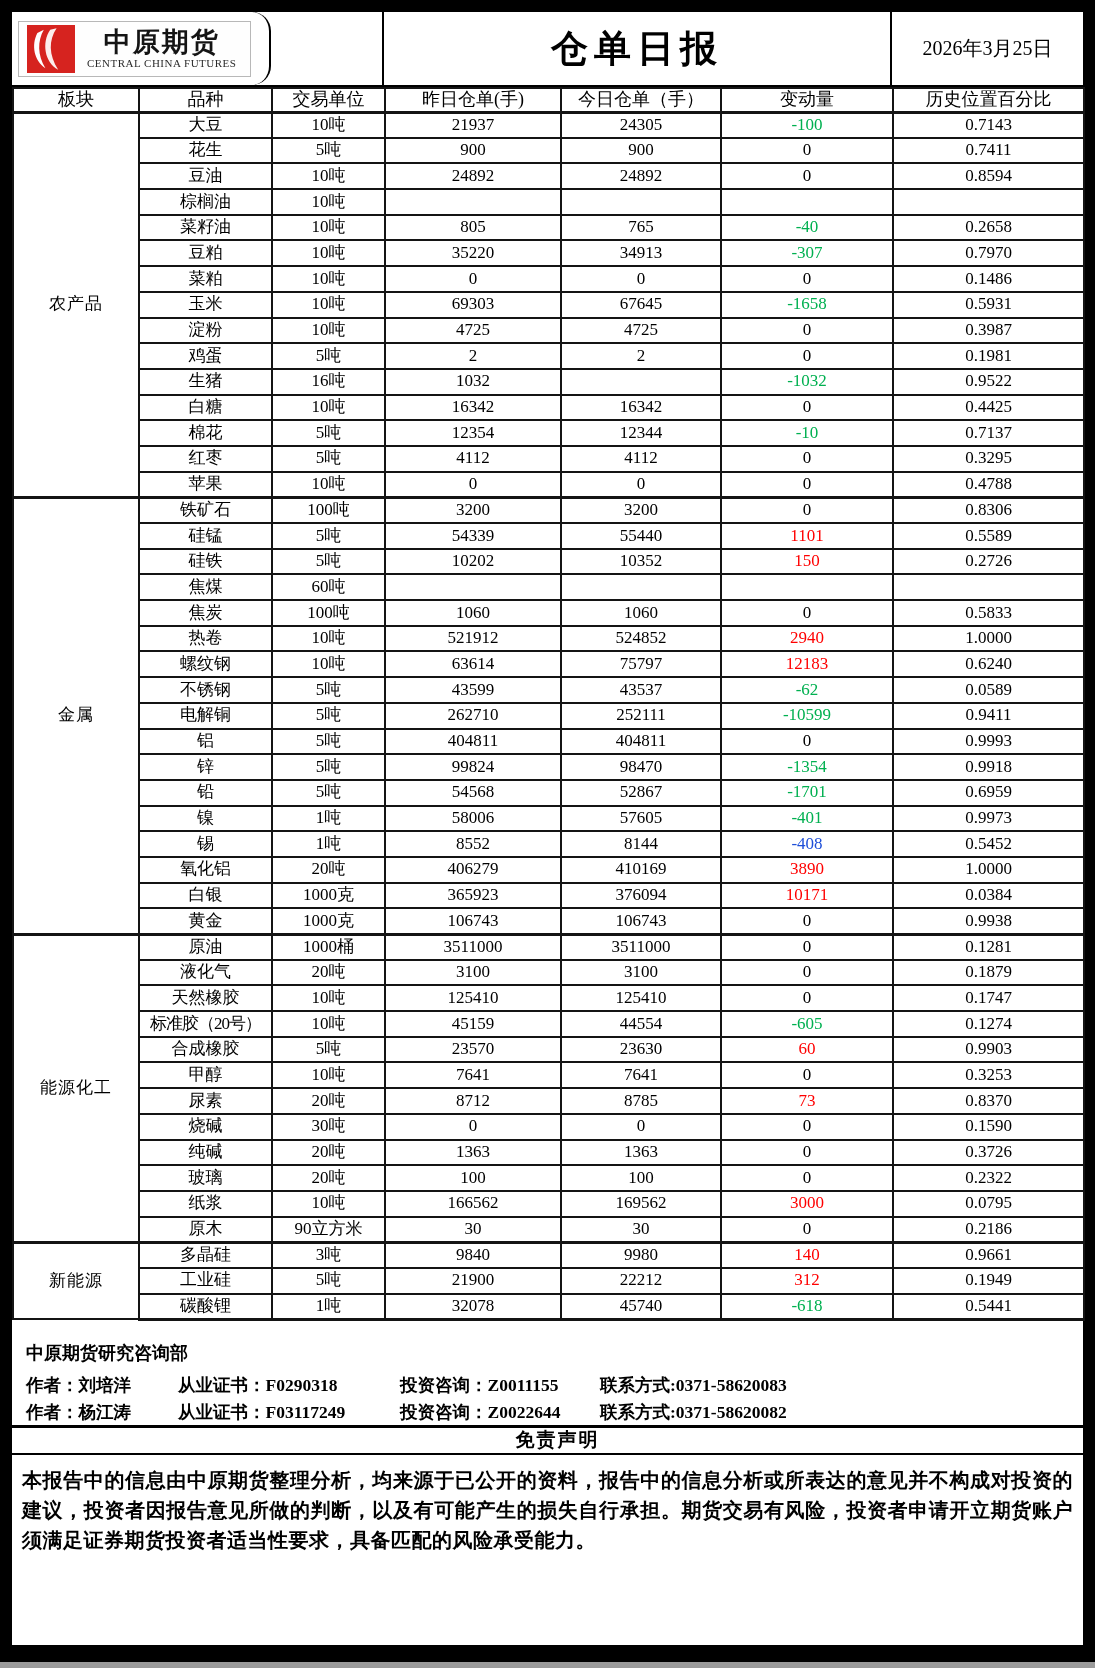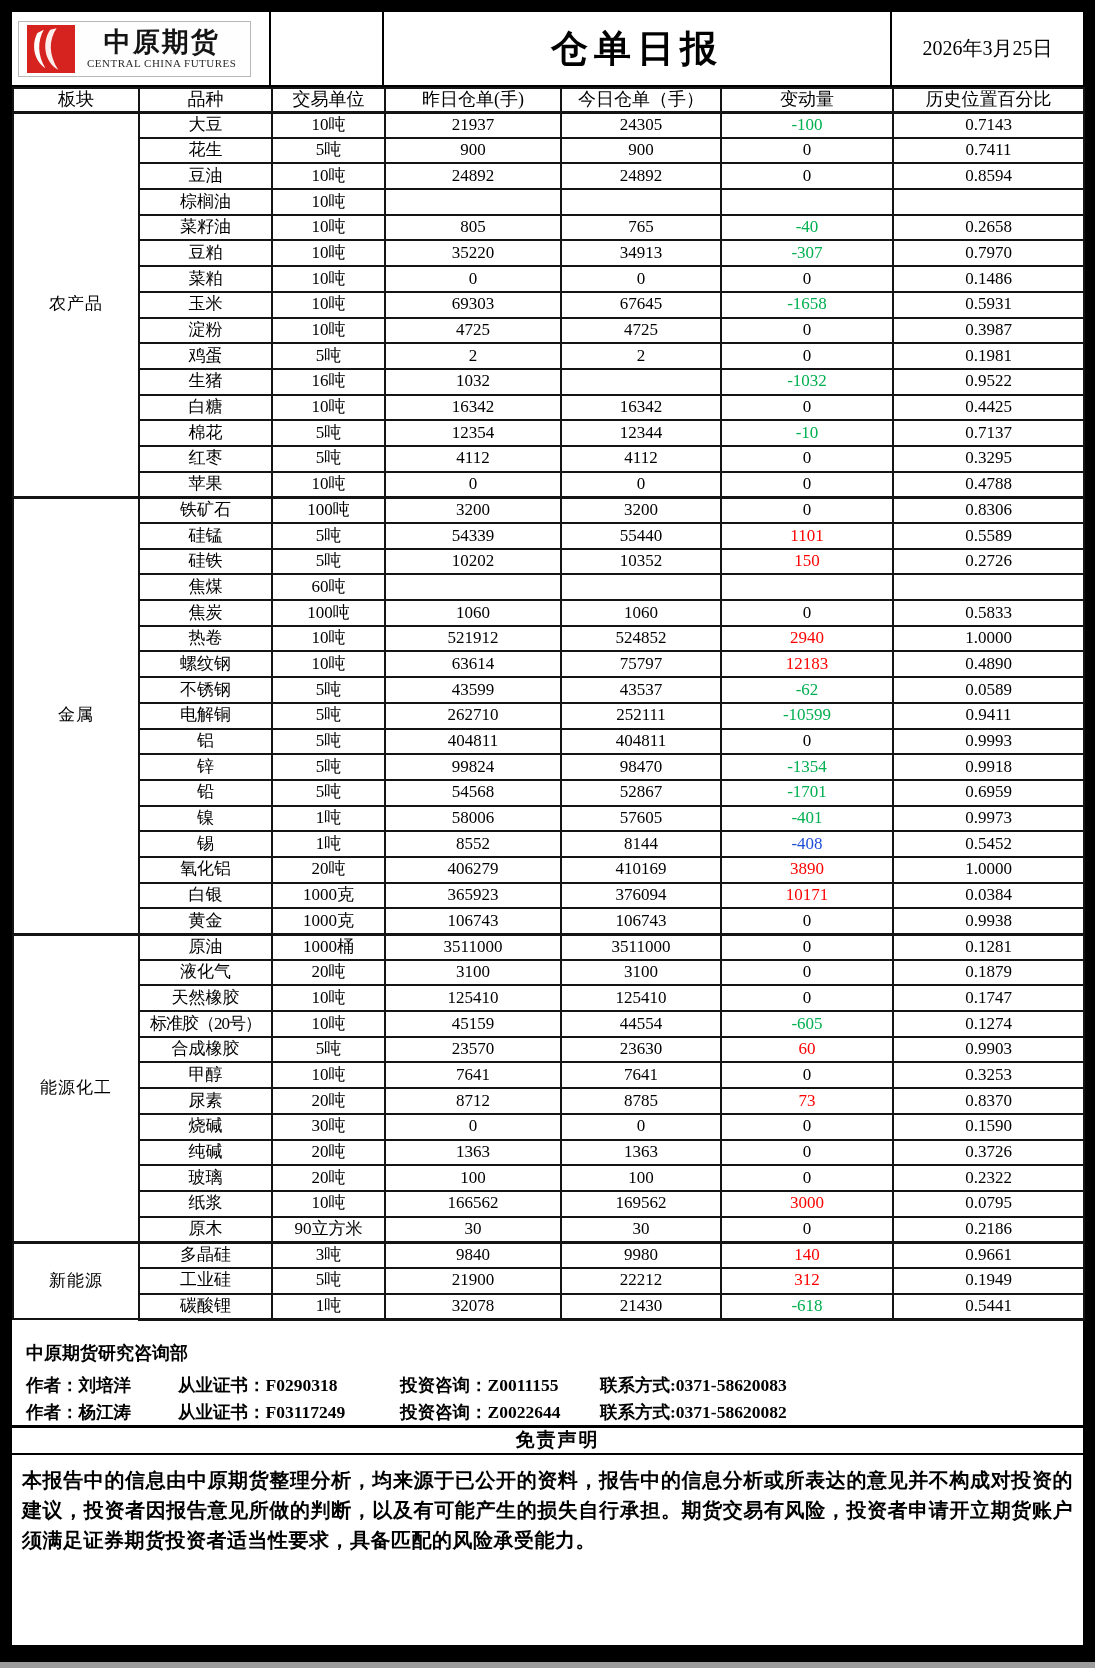--- a/index.html
+++ b/index.html
@@ -15,21 +15,21 @@
     background:#fff; border:2px solid #000; box-sizing:content-box;
     display:flex; flex-direction:column;
   }
   
   .title-row {
     display:grid; grid-template-columns:259px 113px 508px 191px;
     height:73px; border-bottom:2px solid #000; flex:0 0 auto;
   }
   .title-row > div { box-sizing:border-box; border-right:2px solid #000; display:flex; align-items:center; justify-content:center; }
   .title-row > div:last-child { border-right:none; }
-  .logo-cell { justify-content:flex-start !important; padding-left:6px; }
+  .logo-cell { justify-content:flex-start !important; padding-left:6px;border-radius:19px; }
   .logo-box {
     display:flex; align-items:center; gap:12px;
     border:1px solid #b8b8b8; background:#fefefe; padding:4px 14px 4px 8px; height:56px; box-sizing:border-box;
   }
   .logo-mark { width:48px; height:48px; flex:0 0 auto; }
   .brand-text { display:flex; flex-direction:column; align-items:center; line-height:1.05; }
   .brand-cn { font-size:27px; font-weight:bold; letter-spacing:2px; color:#141414; }
   .brand-en { font-size:11px; font-weight:normal; letter-spacing:0.5px; color:#2a2a2a; margin-top:2px; }
   .report-title { font-size:37px; font-weight:600; letter-spacing:6px; color:#000; }
   .report-date { font-size:20px; color:#000; }
@@ -278,21 +278,21 @@
             <td>524852</td>
             <td style="color: rgb(255, 0, 0);">2940</td>
             <td>1.0000</td>
           </tr>
           <tr>
             <td>螺纹钢</td>
             <td>10吨</td>
             <td>63614</td>
             <td>75797</td>
             <td style="color: rgb(255, 0, 0);">12183</td>
-            <td>0.4890</td>
+            <td>0.6240</td>
           </tr>
           <tr>
             <td>不锈钢</td>
             <td>5吨</td>
             <td>43599</td>
             <td>43537</td>
             <td style="color: rgb(0, 176, 80);">-62</td>
             <td>0.0589</td>
           </tr>
           <tr>
@@ -478,21 +478,21 @@
             <td>5吨</td>
             <td>21900</td>
             <td>22212</td>
             <td style="color: rgb(255, 0, 0);">312</td>
             <td>0.1949</td>
           </tr>
           <tr>
             <td>碳酸锂</td>
             <td>1吨</td>
             <td>32078</td>
-            <td>21430</td>
+            <td>45740</td>
             <td style="color: rgb(0, 176, 80);">-618</td>
             <td>0.5441</td>
           </tr>
         </tbody>
     </table>
 
     <div class="authors-box">
       <div class="dept-line">中原期货研究咨询部</div>
       <div class="author-line">
         <span>作者：刘培洋</span>

